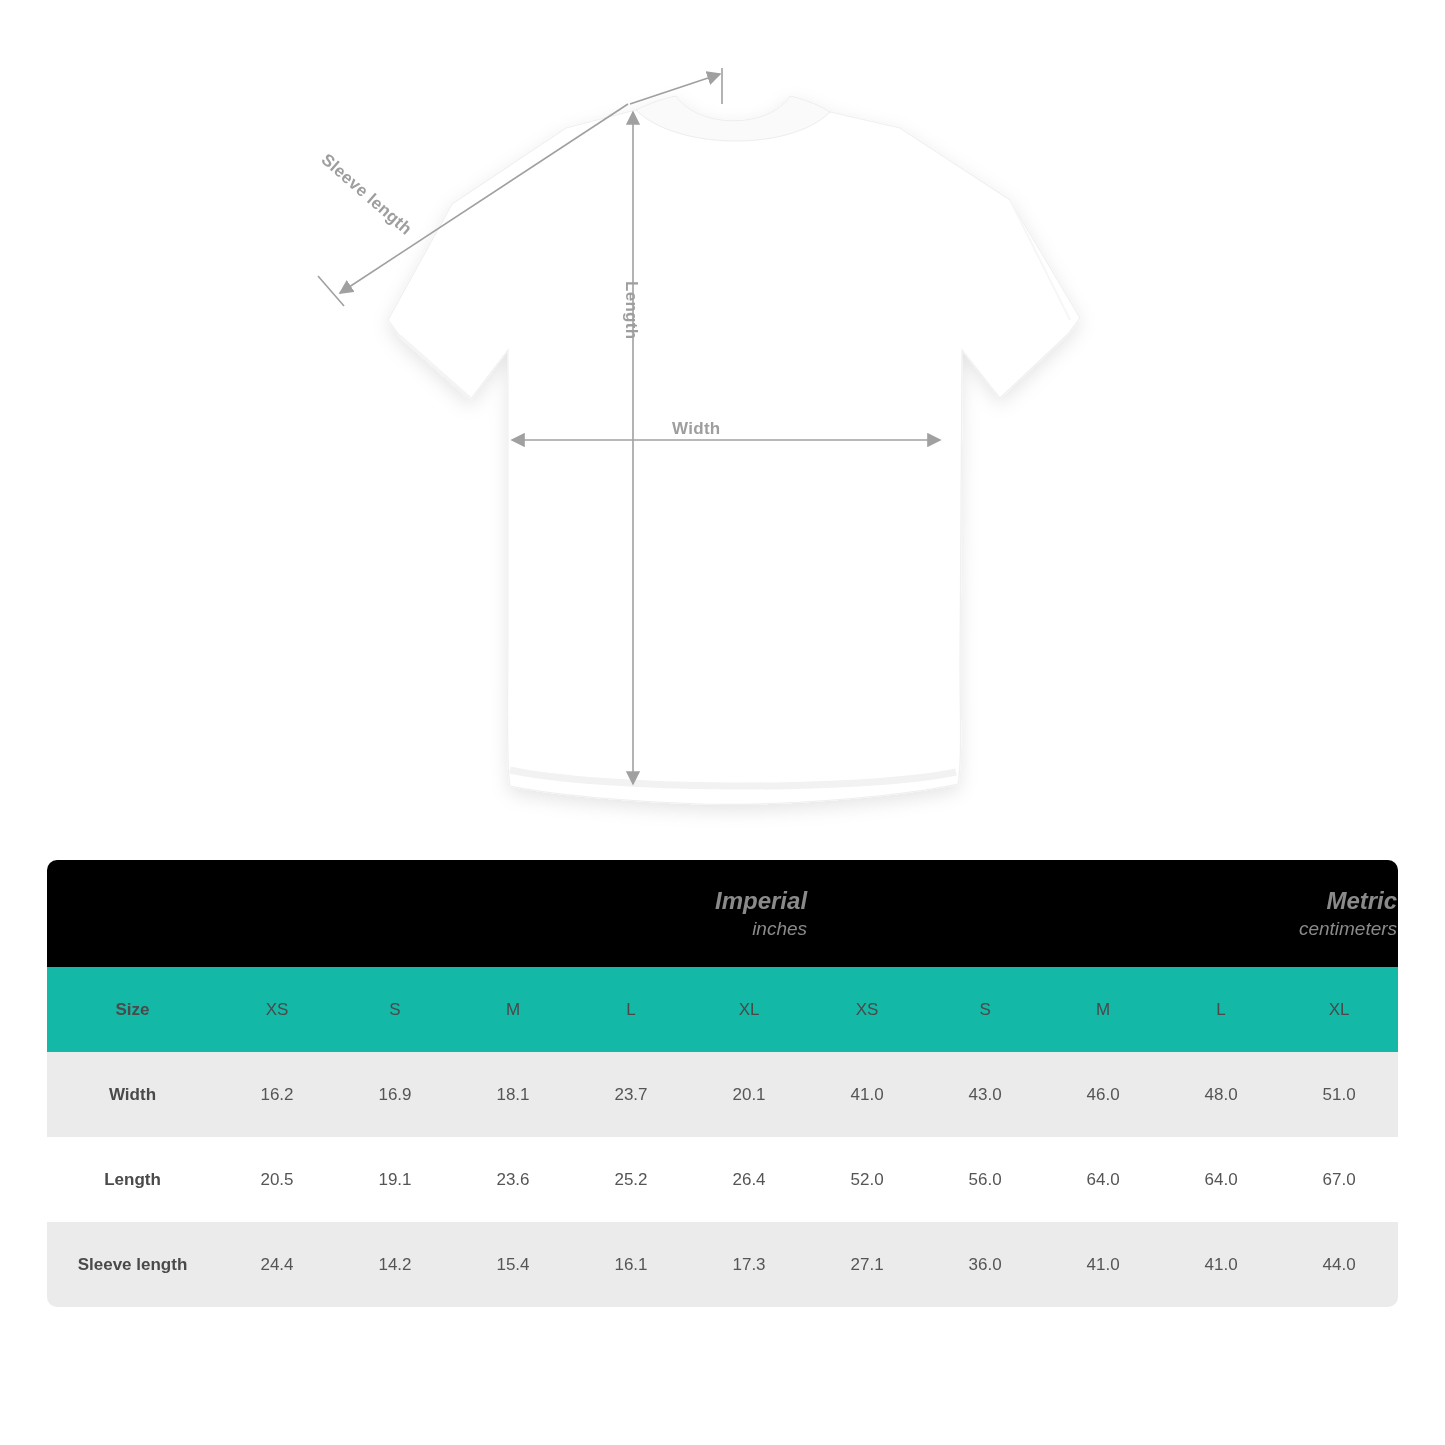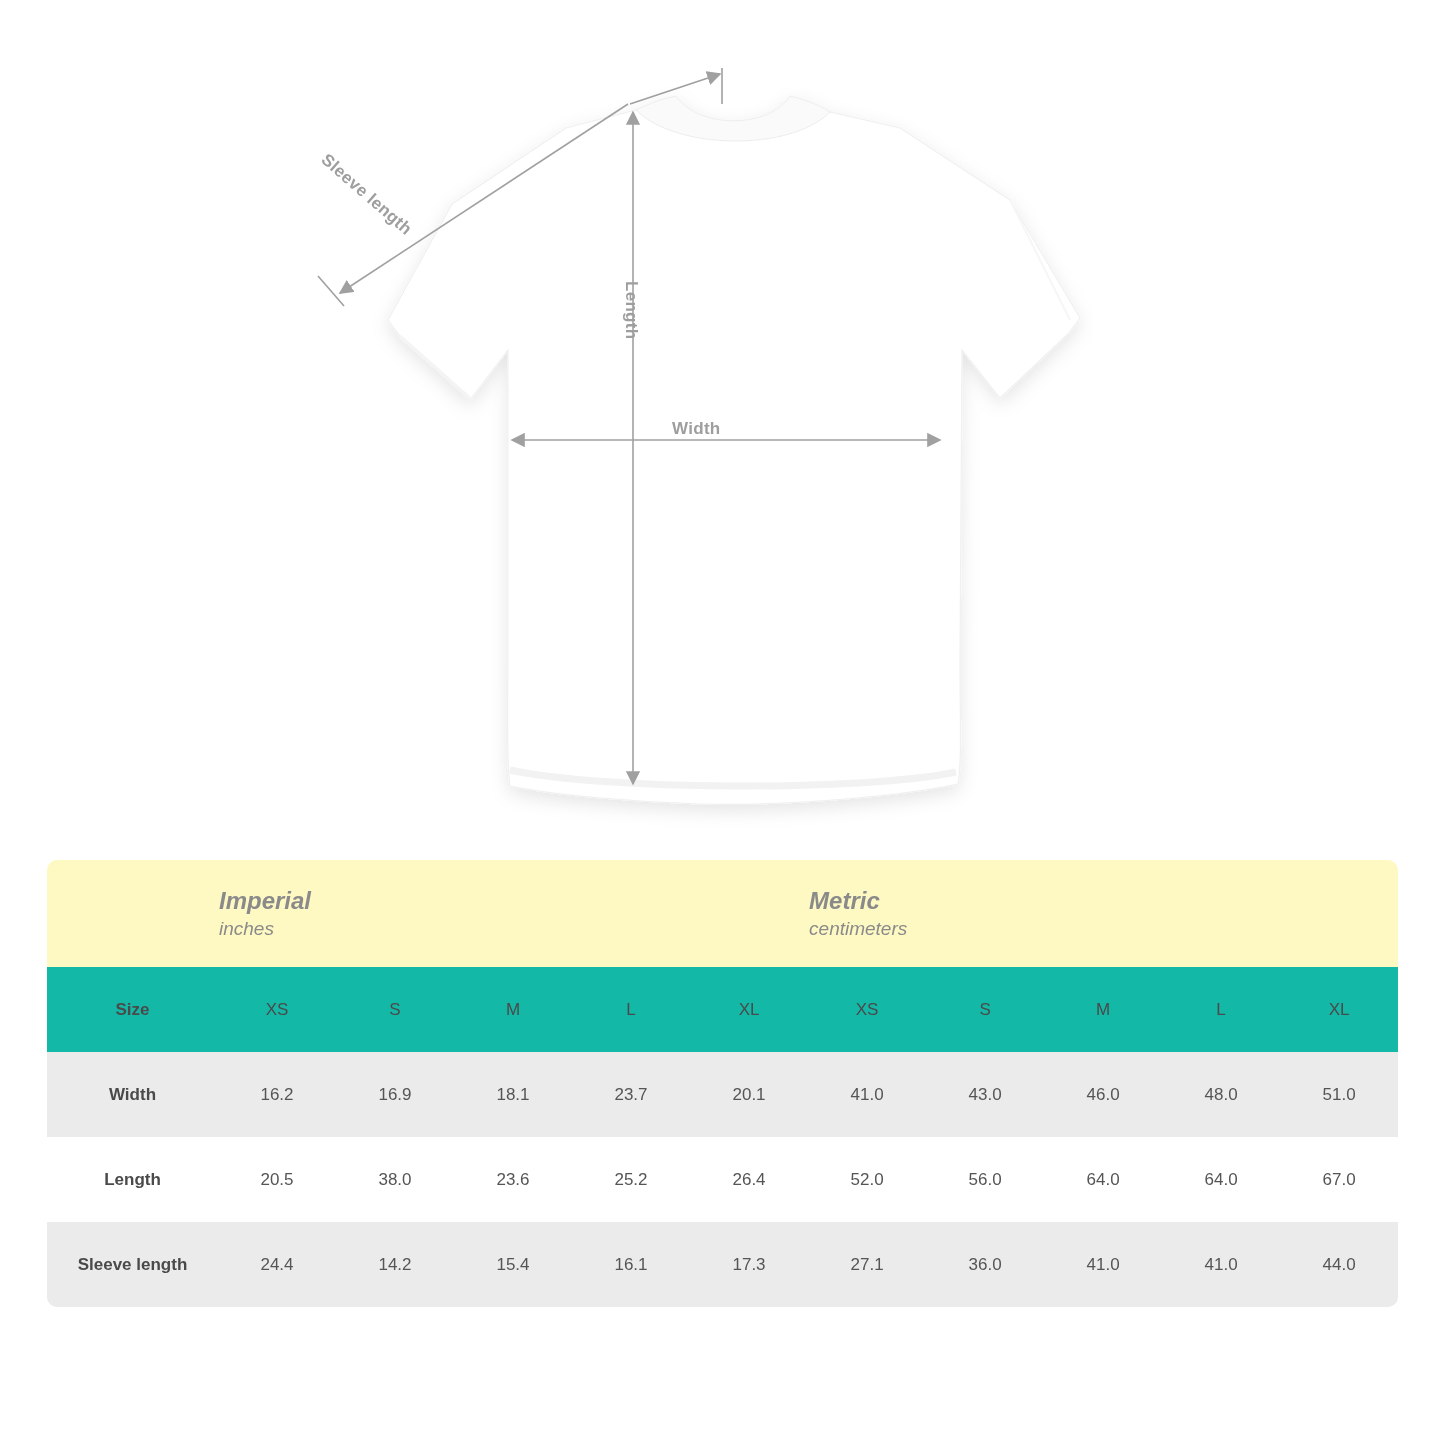--- a/index.html
+++ b/index.html
@@ -82,23 +82,23 @@
   .table-wrap {
     margin: 30px 47px 0 47px;
     width: 1351px;
   }
   table.sizes {
     border-collapse: collapse;
     width: 100%;
     table-layout: fixed;
   }
   table.sizes tr.unit-row td {
-    background: #fef9c3;
+    background: #000000;
     height: 105px;
-    text-align: left;
+    text-align: right;
     vertical-align: middle;
     border: none;
   }
   .unit-sys {
     font-size: 24px;
     font-style: italic;
     font-weight: bold;
     color: #8a8a8a;
     line-height: 1.15;
   }
@@ -257,21 +257,21 @@
           <td>41.0</td>
           <td>43.0</td>
           <td>46.0</td>
           <td>48.0</td>
           <td>51.0</td>
         </tr>
 
         <tr class="data plain">
           <td class="rowlabel">Length</td>
           <td>20.5</td>
-          <td>38.0</td>
+          <td>19.1</td>
           <td>23.6</td>
           <td>25.2</td>
           <td>26.4</td>
           <td>52.0</td>
           <td>56.0</td>
           <td>64.0</td>
           <td>64.0</td>
           <td>67.0</td>
         </tr>
 

